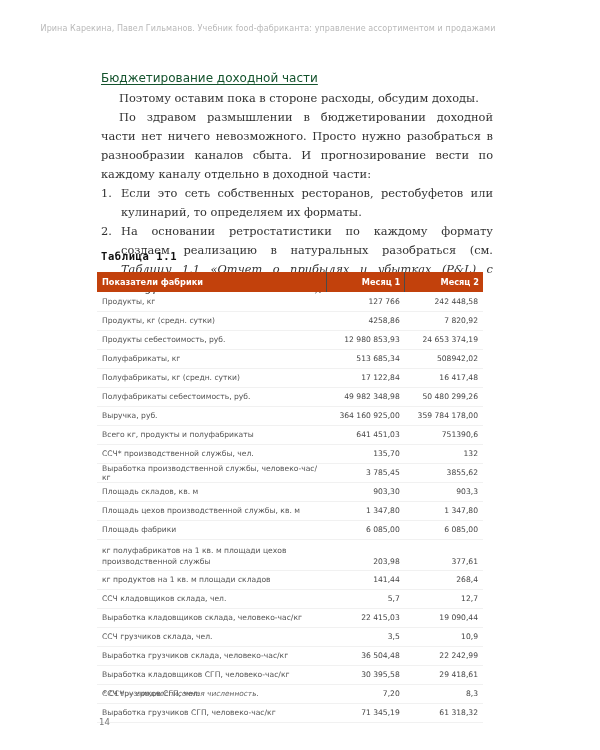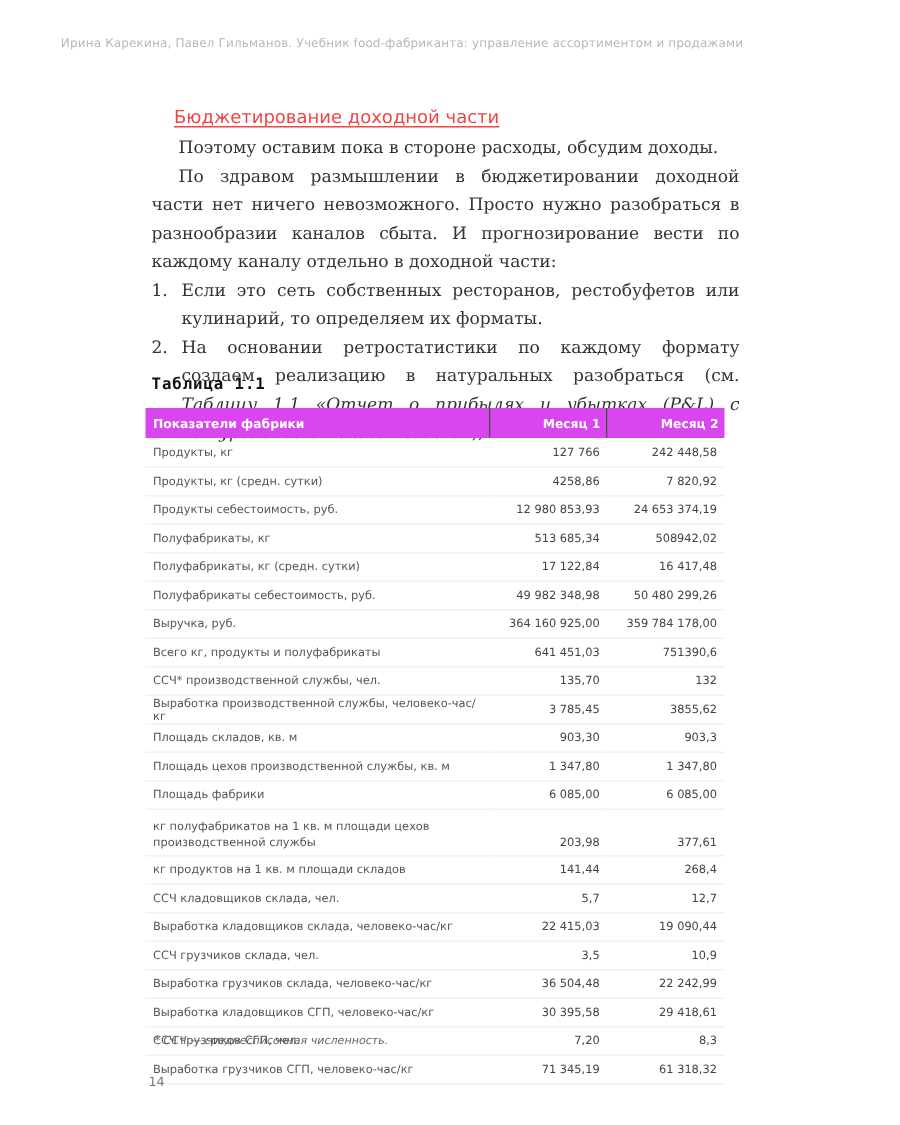--- a/index.html
+++ b/index.html
@@ -7,22 +7,22 @@
   body { position: relative; font-family: "DejaVu Serif", serif; color: #2b2b2b; }
 
   .running-header {
     position: absolute; top: 24px; left: 0; width: 536px; text-align: center;
     font-family: "DejaVu Sans", sans-serif; font-size: 8px; color: #b8b8b8;
     letter-spacing: 0.1px; white-space: nowrap;
   }
 
   .section-heading {
     position: absolute; top: 71px; left: 101px;
-    font-family: "DejaVu Sans", sans-serif; font-size: 12px; color: #ef4444;
-    text-decoration: underline; text-underline-offset: 2px; margin-left: 15px;
+    font-family: "DejaVu Sans", sans-serif; font-size: 12px; color: #14532d;
+    text-decoration: underline; text-underline-offset: 2px;
   }
 
   .body-text {
     position: absolute; top: 89px; left: 101px; width: 392px;
     font-family: "DejaVu Serif", serif; font-size: 11.4px; line-height: 19px; color: #333;
   }
   .body-text p { text-align: justify; }
   .body-text p.indent { text-indent: 18px; }
   .body-text .list-item { display: flex; text-align: justify; }
   .body-text .list-num { width: 20px; flex: 0 0 20px; }
@@ -33,21 +33,21 @@
     position: absolute; top: 250px; left: 101px;
     font-family: "DejaVu Sans Mono", monospace; font-weight: bold; font-size: 10.5px;
     color: #111; letter-spacing: 0.6px;
   }
 
   .data-table {
     position: absolute; top: 272px; left: 97px; width: 386px;
     border-collapse: collapse; font-family: "DejaVu Sans", sans-serif; font-size: 7.6px; color: #555;
   }
   .data-table thead th {
-    background: #d946ef; color: #fff; font-weight: bold; font-size: 8.2px;
+    background: #c2410c; color: #fff; font-weight: bold; font-size: 8.2px;
     height: 20px; padding: 0 4px; border-right: 1px solid #4a4a4a;
   }
   .data-table thead th:last-child { border-right: none; }
   .data-table thead th.col-label { text-align: left; width: 229px; padding-left: 5px; }
   .data-table thead th.col-num { text-align: right; width: 78px; }
   .data-table tbody td {
     height: 19px; padding: 0 5px; border-bottom: 1px solid #f1f1f1; vertical-align: middle;
   }
   .data-table tbody td.num { text-align: right; color: #444; }
   .data-table tbody tr.tall td { height: 31px; vertical-align: bottom; padding-bottom: 3px; line-height: 11px; }

